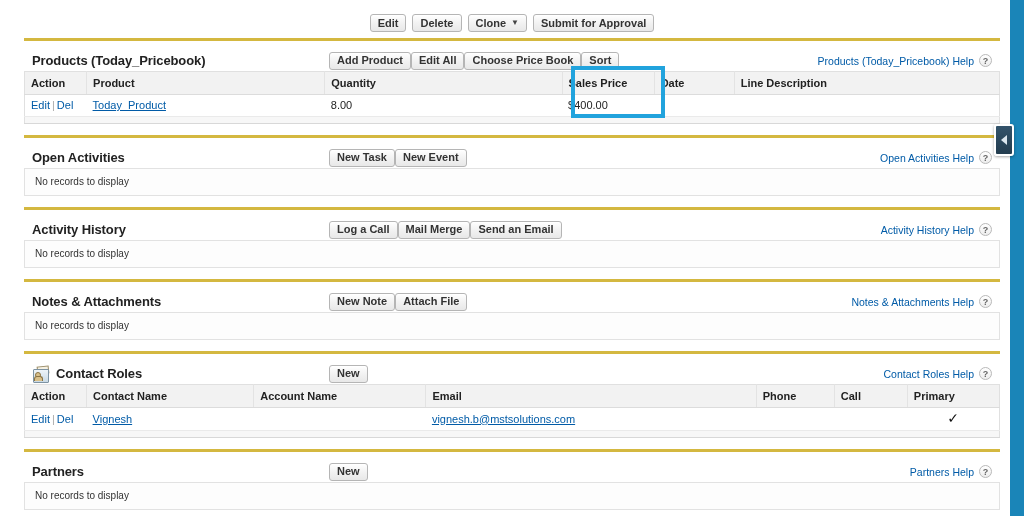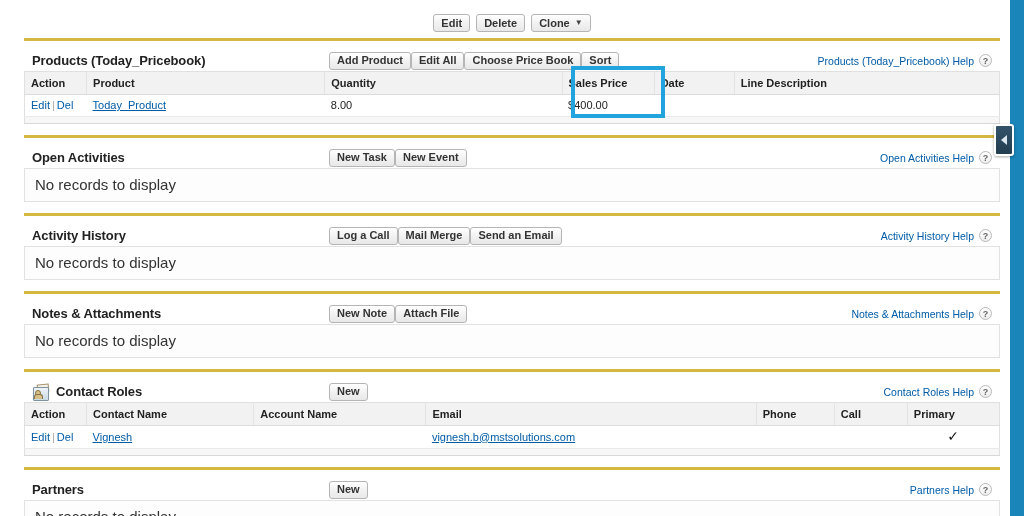--- a/index.html
+++ b/index.html
@@ -175,21 +175,21 @@
     text-decoration: underline;
     cursor: pointer;
   }
   .action-links { color: #999; font-size: 11px; white-space: nowrap; }
   .action-links .link { text-decoration: none; }
   .sep { color: #aaaaaa; padding: 0 2px; }
 
   .norecords {
     border: 1px solid #e2e2e2;
     background: #fdfdfd;
-    font-size: 15px;
+    font-size: 10px;
     color: #333;
     padding: 7px 10px 8px 10px;
     box-sizing: border-box;
   }
 
   .checkmark {
     font-size: 14px;
     color: #111;
     line-height: 12px;
   }
@@ -278,20 +278,23 @@
 <div class="action-bar">
   <button class="btn">
       <span>Edit</span>
     </button>
   <button class="btn">
       <span>Delete</span>
     </button>
   <button class="btn">
       <span>Clone</span>
       <span class="caret">▼</span>
+    </button>
+  <button class="btn">
+      <span>Submit for Approval</span>
     </button>
 </div>
 
 <div class="page">
 
   <div class="panel">
     <div class="panel-header">
       <span class="panel-title">Products (Today_Pricebook)</span>
       <div class="panel-actions">
         <button class="btn">

